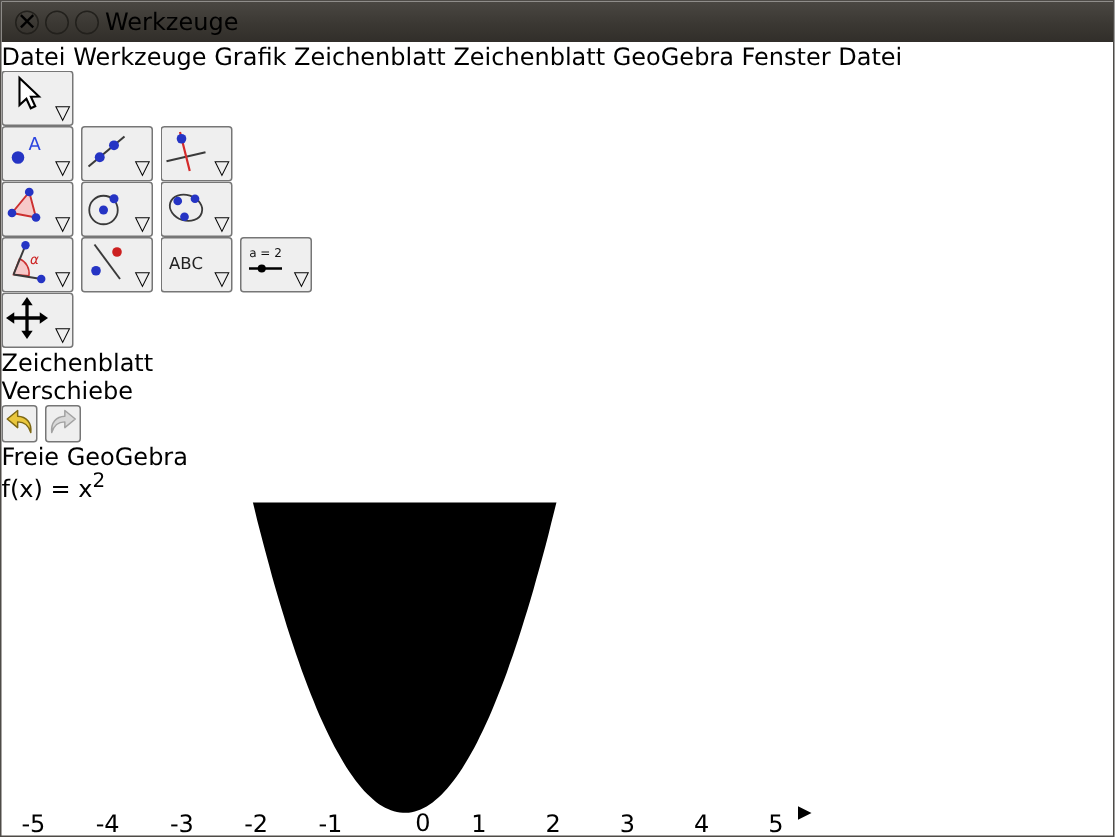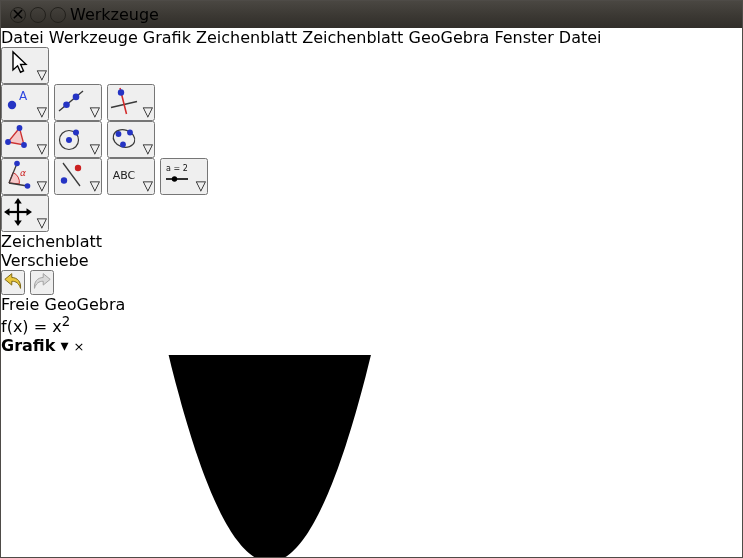--- a/index.html
+++ b/index.html
@@ -256,26 +256,20 @@
           <span class="tree-l"></span>
           <span class="marble"></span>
           <span class="fx"><span>f(x) = x</span><sup>2</sup></span>
         </div>
       </div>
     </div>
 
     <div class="splitter"></div>
 
     <div class="grafik-panel">
-      <div class="panel-header">
-        <span class="ph-title" style="font-weight:bold;">Grafik</span>
-        <span class="ph-btn">▾</span>
-        <span class="ph-restore"></span>
-        <span class="ph-btn" style="font-size:13px;">×</span>
-      </div>
       <div class="graph-area">
         <svg id="graph-svg" width="541" height="400" viewBox="0 0 541 400">
             <line x1="21.283623055809684" y1="0" x2="21.283623055809684" y2="400" class="grid"></line>
             <line x1="70.7804208600183" y1="0" x2="70.7804208600183" y2="400" class="grid"></line>
             <line x1="120.2772186642269" y1="0" x2="120.2772186642269" y2="400" class="grid"></line>
             <line x1="169.7740164684355" y1="0" x2="169.7740164684355" y2="400" class="grid"></line>
             <line x1="219.27081427264412" y1="0" x2="219.27081427264412" y2="400" class="grid"></line>
             <line x1="318.26440988106134" y1="0" x2="318.26440988106134" y2="400" class="grid"></line>
             <line x1="367.76120768526994" y1="0" x2="367.76120768526994" y2="400" class="grid"></line>
             <line x1="417.25800548947853" y1="0" x2="417.25800548947853" y2="400" class="grid"></line>

